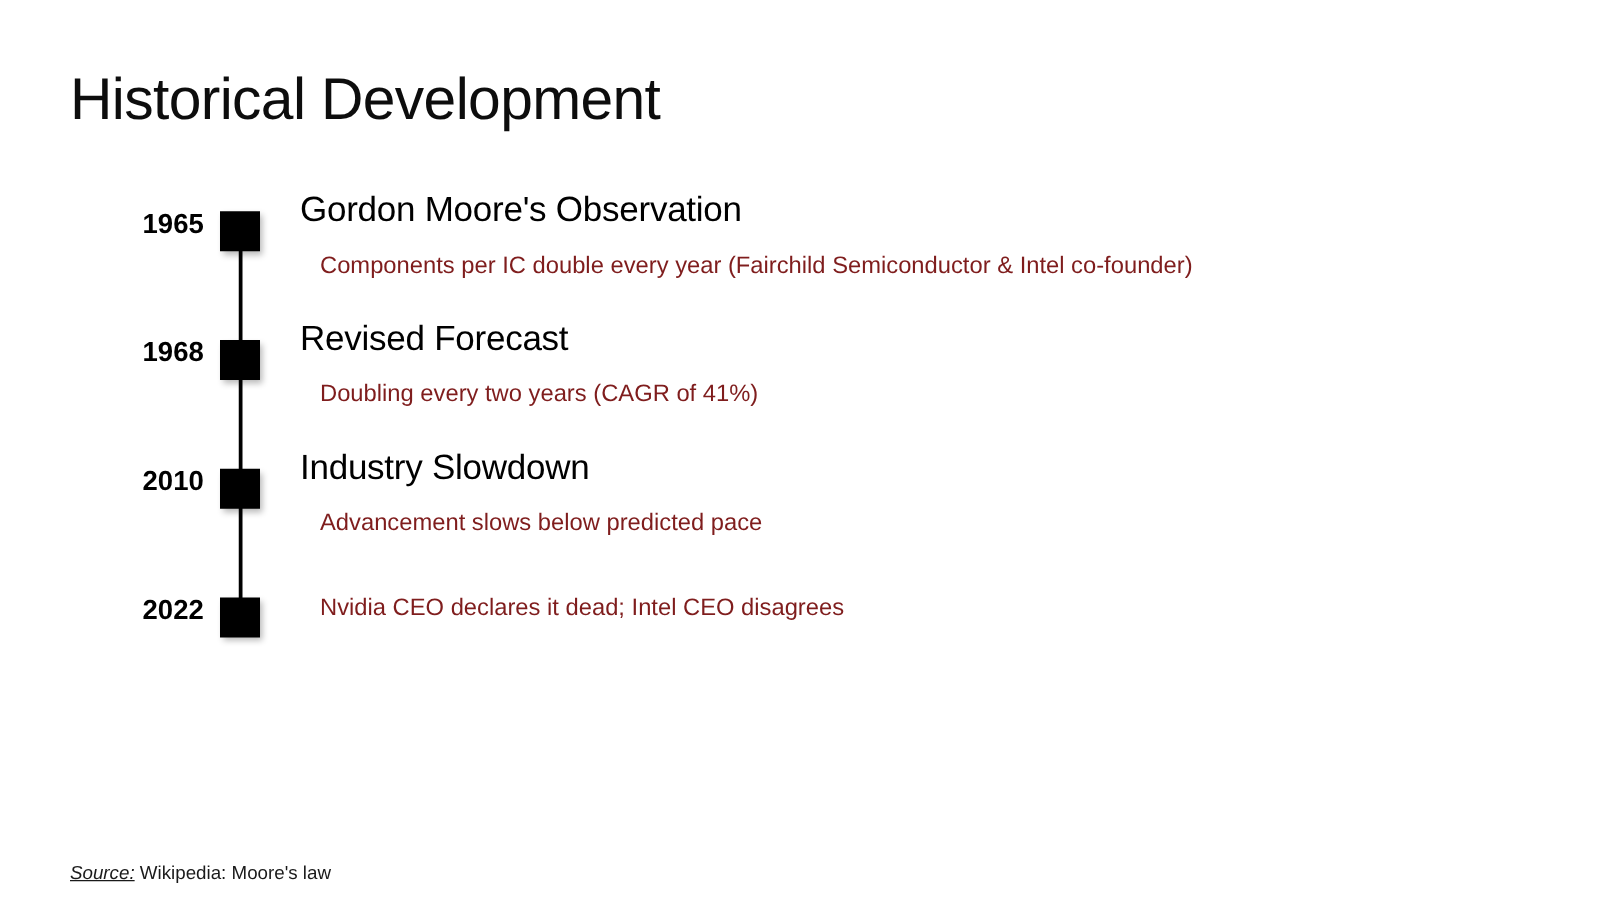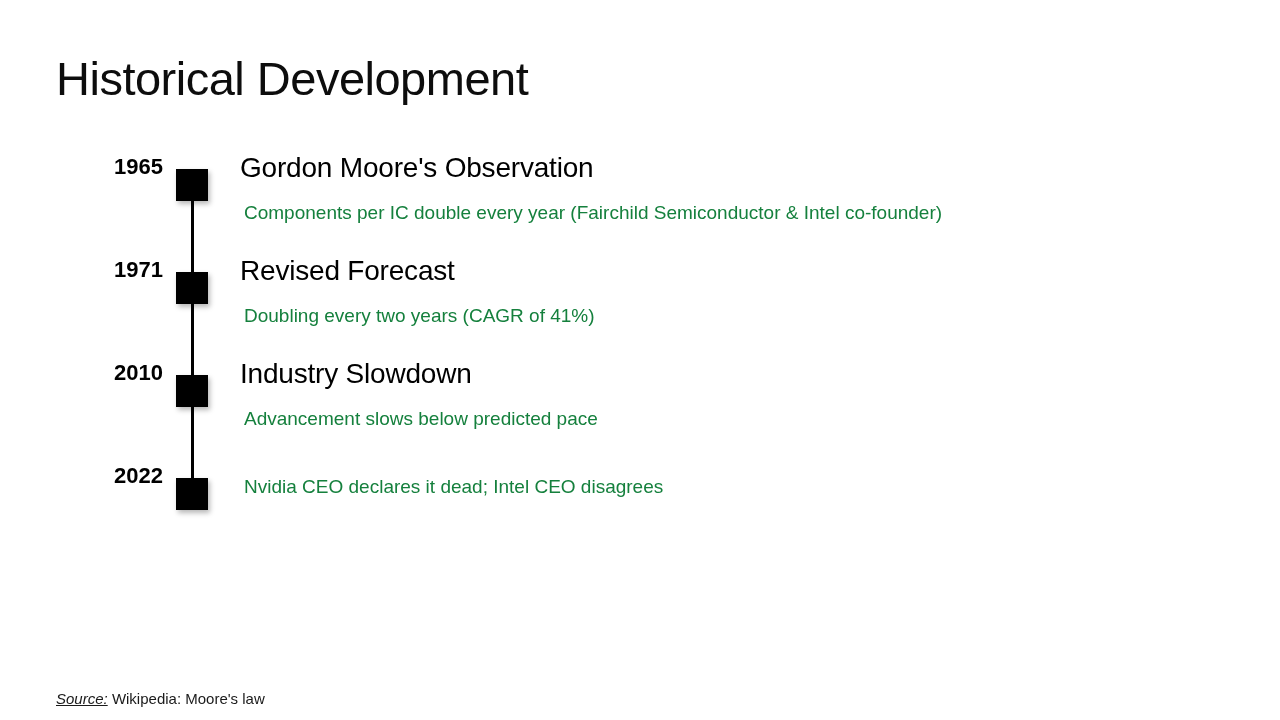--- a/index.html
+++ b/index.html
@@ -56,21 +56,21 @@
   .timeline-row {
     position: relative;
     height: 103px;
   }
 
   .year-label {
     position: absolute;
     left: 24px;
     width: 139px;
     text-align: right;
-    top: 4px;
+    top: 16px;
     font-size: 22px;
     font-weight: 700;
     letter-spacing: 0px;
     color: #000000;
   }
 
   .marker {
     position: absolute;
     left: 176px;
     top: 19px;
@@ -94,22 +94,22 @@
     line-height: 1.25;
     color: #000000;
     margin: 0;
     white-space: nowrap;
   }
 
   .entry-desc {
     font-size: 19px;
     font-weight: 400;
     line-height: 1.3;
-    color: #15803d;
-    margin: 16px 0 0 4px;
+    color: #7f1d1d;
+    margin: 16px 0 0 16px;
     white-space: nowrap;
   }
 
   
   .source-note {
     position: absolute;
     left: 56px;
     top: 690px;
     font-size: 15px;
     color: #1a1a1a;
@@ -134,21 +134,21 @@
     <div class="timeline-row">
       <div class="year-label">1965</div>
       <div class="marker"></div>
       <div class="entry">
         <div class="entry-heading">Gordon Moore's Observation</div>
         <div class="entry-desc">Components per IC double every year (Fairchild Semiconductor &amp; Intel co-founder)</div>
       </div>
     </div>
 
     <div class="timeline-row">
-      <div class="year-label">1971</div>
+      <div class="year-label">1968</div>
       <div class="marker"></div>
       <div class="entry">
         <div class="entry-heading">Revised Forecast</div>
         <div class="entry-desc">Doubling every two years (CAGR of 41%)</div>
       </div>
     </div>
 
     <div class="timeline-row">
       <div class="year-label">2010</div>
       <div class="marker"></div>

